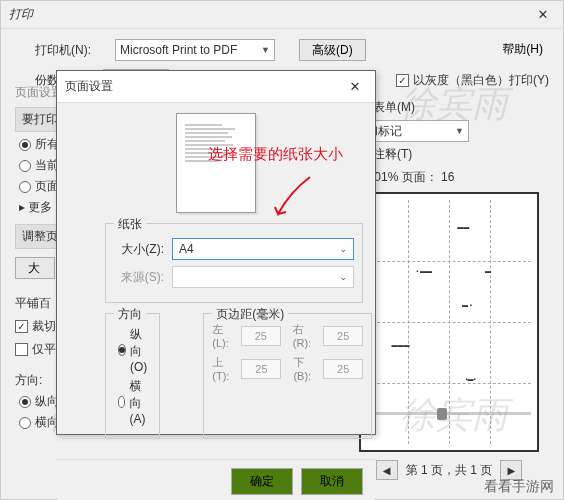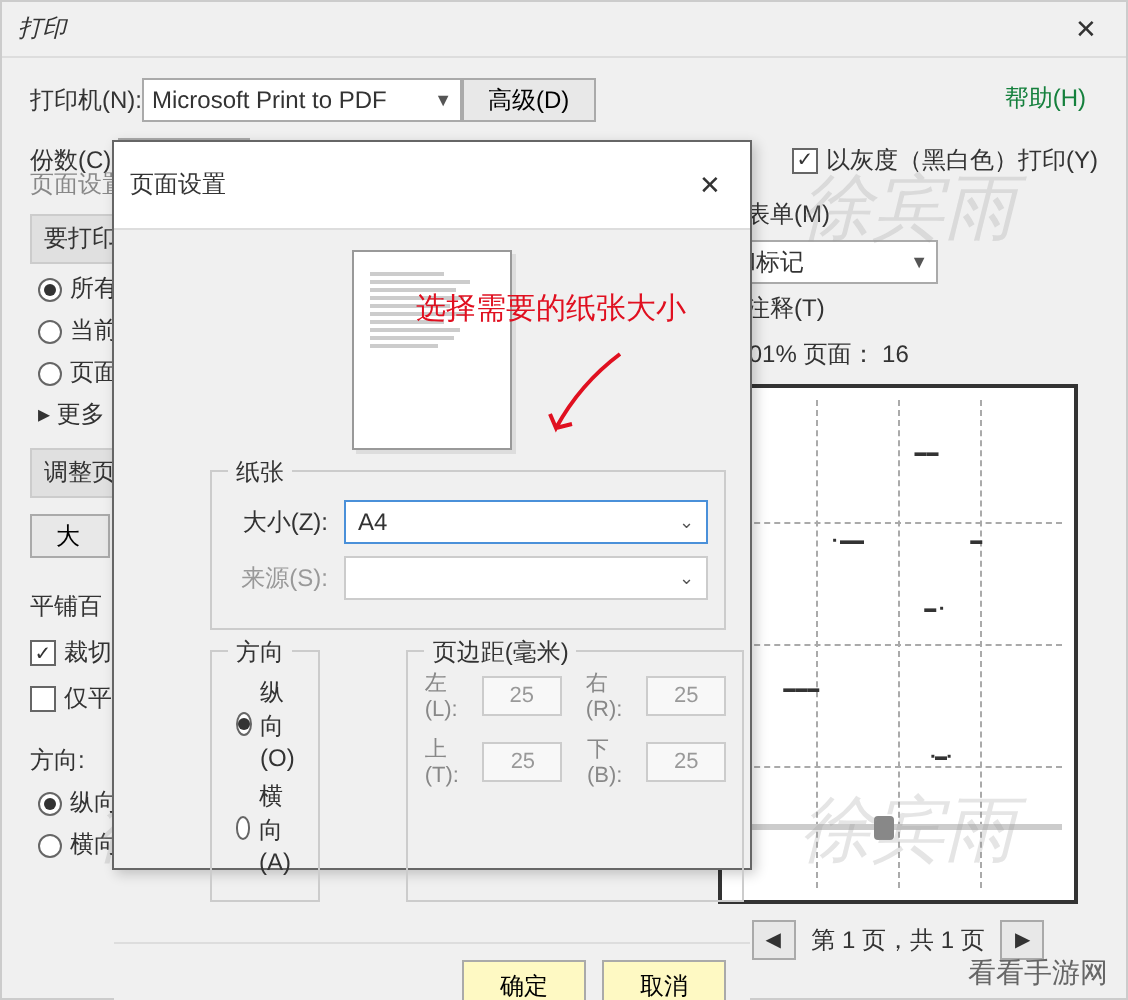--- a/index.html
+++ b/index.html
@@ -4,28 +4,28 @@
 <style>
 * { box-sizing: border-box; margin: 0; padding: 0; font-family: "Microsoft YaHei", "SimSun", sans-serif; }
 body { width: 564px; height: 500px; background: #f0f0f0; position: relative; overflow: hidden; font-size: 12px; color: #333; }
 
 .main-dialog { position: absolute; top: 0; left: 0; width: 564px; height: 500px; background: #f0f0f0; border: 1px solid #ccc; }
 .main-title-bar { height: 28px; display: flex; align-items: center; justify-content: space-between; padding: 0 8px; border-bottom: 1px solid #ddd; }
 .main-title { font-size: 12px; font-style: italic; }
 .close-btn { width: 24px; height: 20px; display: flex; align-items: center; justify-content: center; cursor: pointer; font-size: 13px; }
 
 .main-body { padding: 10px 14px; position: relative; }
-.row { display: flex; align-items: center; gap: 0; margin-bottom: 8px; }
+.row { display: flex; align-items: center; gap: 24px; margin-bottom: 8px; margin-left: 20px; }
 .label { font-size: 12px; }
 .select, .input { background: #fff; border: 1px solid #aaa; height: 22px; padding: 0 4px; font-size: 12px; }
 .select { display: flex; align-items: center; justify-content: space-between; }
 .dropdown-arrow { font-size: 9px; color: #555; }
 .btn { background: #e8e8e8; border: 1px solid #aaa; height: 22px; padding: 0 12px; font-size: 12px; display: inline-flex; align-items: center; cursor: pointer; }
 
-.help-link { color: #15803d; position: absolute; right: 20px; top: 12px; font-size: 12px; }
+.help-link { color: #000000; position: absolute; right: 20px; top: 12px; font-size: 12px; }
 
 .spinner { display: flex; }
 .spinner .input { width: 50px; border-right: none; }
 .spinner-btns { display: flex; flex-direction: column; border: 1px solid #aaa; width: 16px; }
 .spinner-btns span { height: 10px; display: flex; align-items: center; justify-content: center; font-size: 7px; background: #e8e8e8; cursor: pointer; }
 .spinner-btns span:first-child { border-bottom: 1px solid #aaa; }
 
 .checkbox-row { display: flex; align-items: center; gap: 4px; }
 .checkbox { width: 13px; height: 13px; border: 1px solid #666; background: #fff; display: inline-flex; align-items: center; justify-content: center; font-size: 10px; }
 
@@ -40,41 +40,41 @@
 .preview-box { width: 180px; height: 260px; border: 2px solid #333; background: #fff; margin: 0 auto; position: relative; }
 .preview-grid { position: absolute; inset: 6px; }
 .grid-line-h { position: absolute; left: 0; right: 0; border-top: 1px dashed #aaa; }
 .grid-line-v { position: absolute; top: 0; bottom: 0; border-left: 1px dashed #aaa; }
 .preview-content { position: absolute; font-size: 6px; color: #333; }
 .preview-nav { display: flex; align-items: center; justify-content: center; gap: 8px; margin-top: 8px; font-size: 12px; }
 .nav-btn { width: 22px; height: 20px; border: 1px solid #aaa; background: #e8e8e8; display: flex; align-items: center; justify-content: center; font-size: 10px; cursor: pointer; }
 
 
 .page-setup { position: absolute; top: 70px; left: 56px; width: 320px; height: 365px; background: #f0f0f0; border: 1px solid #666; box-shadow: 2px 2px 6px rgba(0,0,0,0.2); z-index: 10; }
-.ps-title-bar { height: 44px; display: flex; align-items: center; justify-content: space-between; padding: 0 8px; background: #fff; border-bottom: 1px solid #ddd; }
+.ps-title-bar { height: 32px; display: flex; align-items: center; justify-content: space-between; padding: 0 8px; background: #fff; border-bottom: 1px solid #ddd; }
 .ps-body { padding: 10px 12px; }
 .ps-preview { width: 80px; height: 100px; border: 1px solid #999; background: #fff; margin: 0 auto 10px; padding: 8px; position: relative; box-shadow: 2px 2px 0 #ddd; }
 .ps-preview-line { height: 2px; background: #ccc; margin: 2px 0; }
 
 .annotation { position: absolute; top: 145px; left: 208px; color: #e01020; font-size: 15px; font-weight: normal; z-index: 20; }
 .arrow-annotation { position: absolute; top: 172px; left: 270px; z-index: 20; }
 .arrow-annotation svg { width: 50px; height: 50px; }
 
 .fieldset { border: 1px solid #ccc; padding: 8px; margin-bottom: 10px; position: relative; margin-left: 36px; }
 .fieldset-title { position: absolute; top: -8px; left: 8px; background: #f0f0f0; padding: 0 4px; font-size: 12px; }
 .ps-row { display: flex; align-items: center; gap: 8px; margin: 6px 0; text-align: right; }
 .ps-label { width: 50px; font-size: 12px; }
 .ps-select { flex: 1; height: 22px; border: 1px solid #4a90d9; background: #fff; display: flex; align-items: center; justify-content: space-between; padding: 0 6px; font-size: 12px; }
 .ps-select.disabled { border-color: #ccc; color: #999; }
 .margin-input { width: 40px; height: 20px; border: 1px solid #ccc; background: #f8f8f8; text-align: center; font-size: 11px; color: #999; }
 .margin-row { display: flex; gap: 12px; align-items: center; }
 .margin-label { font-size: 11px; color: #888; }
 
 .ps-buttons { display: flex; justify-content: flex-end; gap: 8px; padding: 8px 12px; background: #f0f0f0; border-top: 1px solid #ddd; }
-.ps-btn { background: #fef9c3; border: 1px solid #aaa; padding: 4px 18px; font-size: 12px; cursor: pointer; }
+.ps-btn { background: #4d7c0f; border: 1px solid #aaa; padding: 4px 18px; font-size: 12px; cursor: pointer; }
 
 .footer-link { position: absolute; bottom: 8px; left: 14px; font-size: 12px; color: #888; }
 .watermark { position: absolute; color: rgba(150,150,150,0.25); font-size: 36px; font-style: italic; pointer-events: none; z-index: 1; font-family: cursive; }
 .wm1 { top: 95px; left: 62px; }
 .wm2 { top: 80px; left: 400px; }
 .wm3 { bottom: 60px; left: 48px; }
 .wm4 { bottom: 60px; left: 400px; }
 .brand-watermark { position: absolute; bottom: 4px; right: 10px; font-size: 14px; color: #666; z-index: 5; }
 .slider-area { position: absolute; right: 18px; bottom: 60px; width: 180px; height: 12px; }
 .slider-track { height: 3px; background: #ccc; margin-top: 4px; position: relative; }

